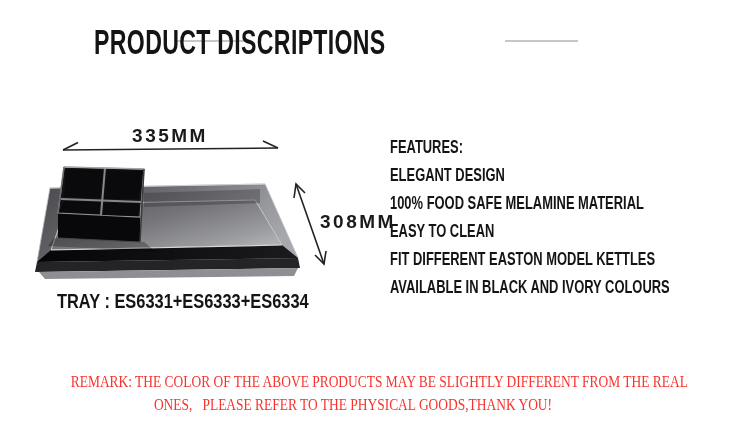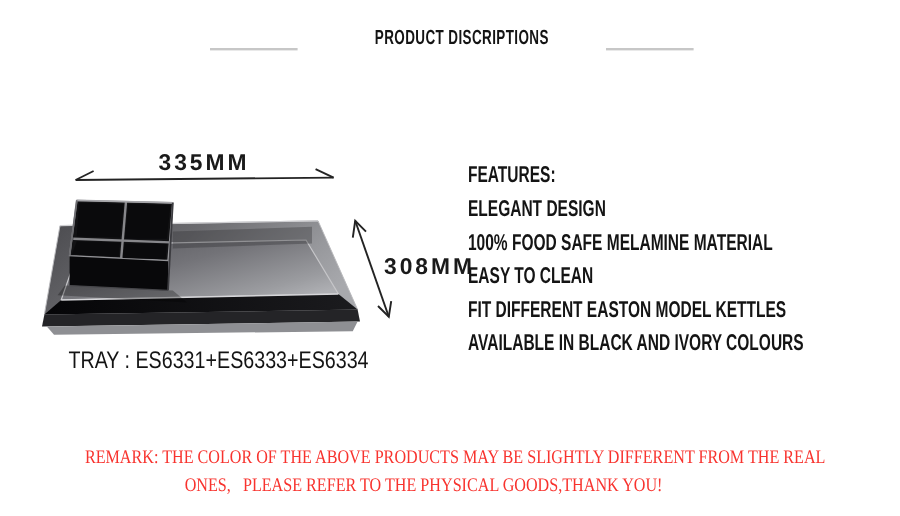--- a/index.html
+++ b/index.html
@@ -3,30 +3,30 @@
 <meta charset="utf-8">
 <style>
   html,body{margin:0;padding:0;}
   body{
     width:750px;height:430px;position:relative;overflow:hidden;
     background:var(--background,#ffffff);
     color:var(--text-color,#141414);
     font-family:"Liberation Sans",sans-serif;
   }
   
-  .title-row{position:absolute;left:0;right:0;top:22px;text-align:center;
-    font-size:17px;font-weight:bold;letter-spacing:.5px;margin-left:19px;}
+  .title-row{position:absolute;left:0;right:0;top:22px;
+    font-size:35px;font-weight:bold;letter-spacing:.5px;margin-left:19px;}
   .title-row .squeeze{display:inline-block;transform:scaleX(.66);transform-origin:center;white-space:nowrap;}
   .hline{position:absolute;top:40px;width:73px;height:2px;background:var(--divider-color,#c7c7c7);}
   .hline.left{left:175px;}
   .hline.right{left:505px;}
   
   .product-svg{position:absolute;left:20px;top:105px;width:375px;height:215px;}
   
-  .model-label{position:absolute;left:57px;top:290px;font-size:20px;font-weight:normal;white-space:nowrap;}
+  .model-label{position:absolute;left:57px;top:290px;font-size:20px;font-weight:bold;white-space:nowrap;}
   .model-label .squeeze{display:inline-block;transform:scaleX(.82);transform-origin:left center;}
   
   .features{position:absolute;left:390px;top:133px;}
   .feature-line{height:28px;line-height:28px;font-size:19px;font-weight:bold;white-space:nowrap;}
   .feature-line .squeeze{display:inline-block;transform:scaleX(.68);transform-origin:left center;}
   
   .remark-line{position:absolute;left:0;right:0;text-align:center;
     color:var(--remark-color,#f8332e);font-size:16px;white-space:pre;font-family:Liberation Serif, serif;}
   .remark-line .squeeze{display:inline-block;transform:scaleX(.84);transform-origin:center;white-space:pre;}
   .remark-line.l1{top:355px;}

